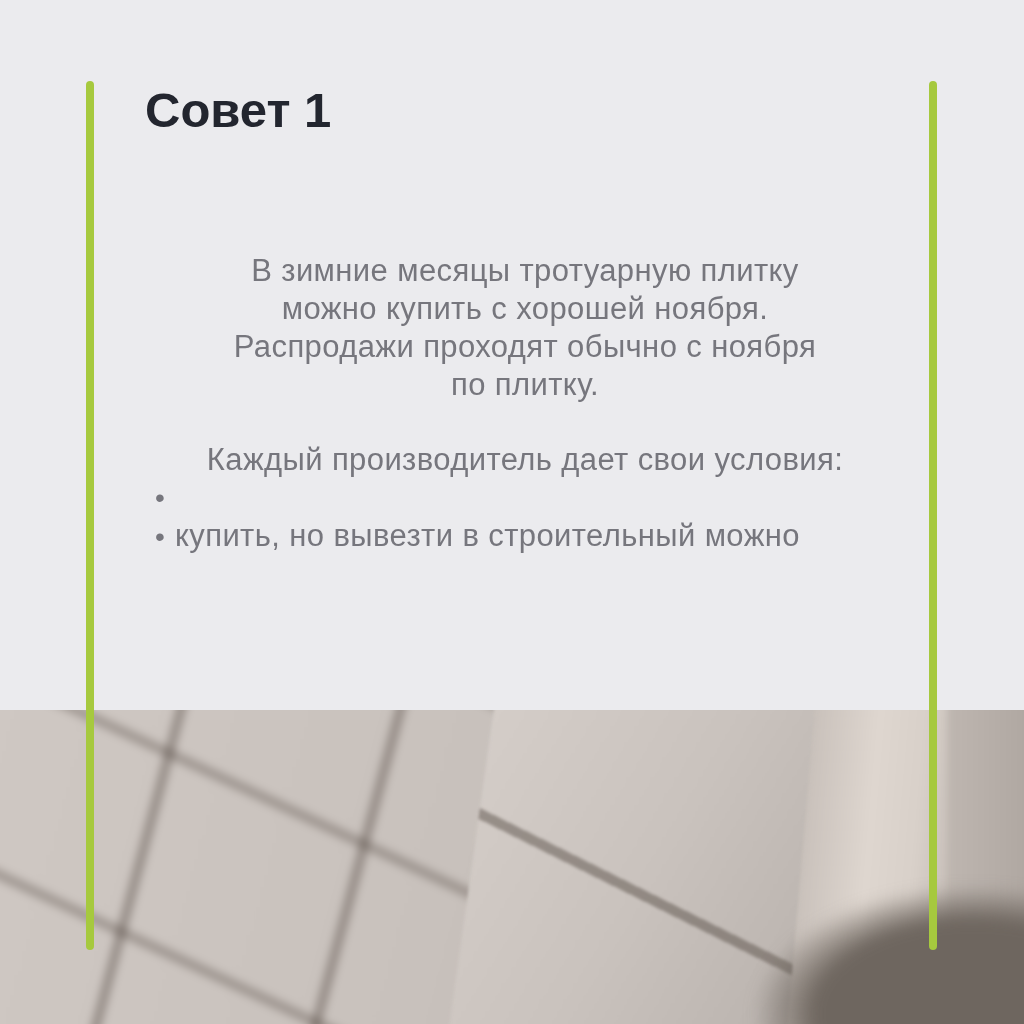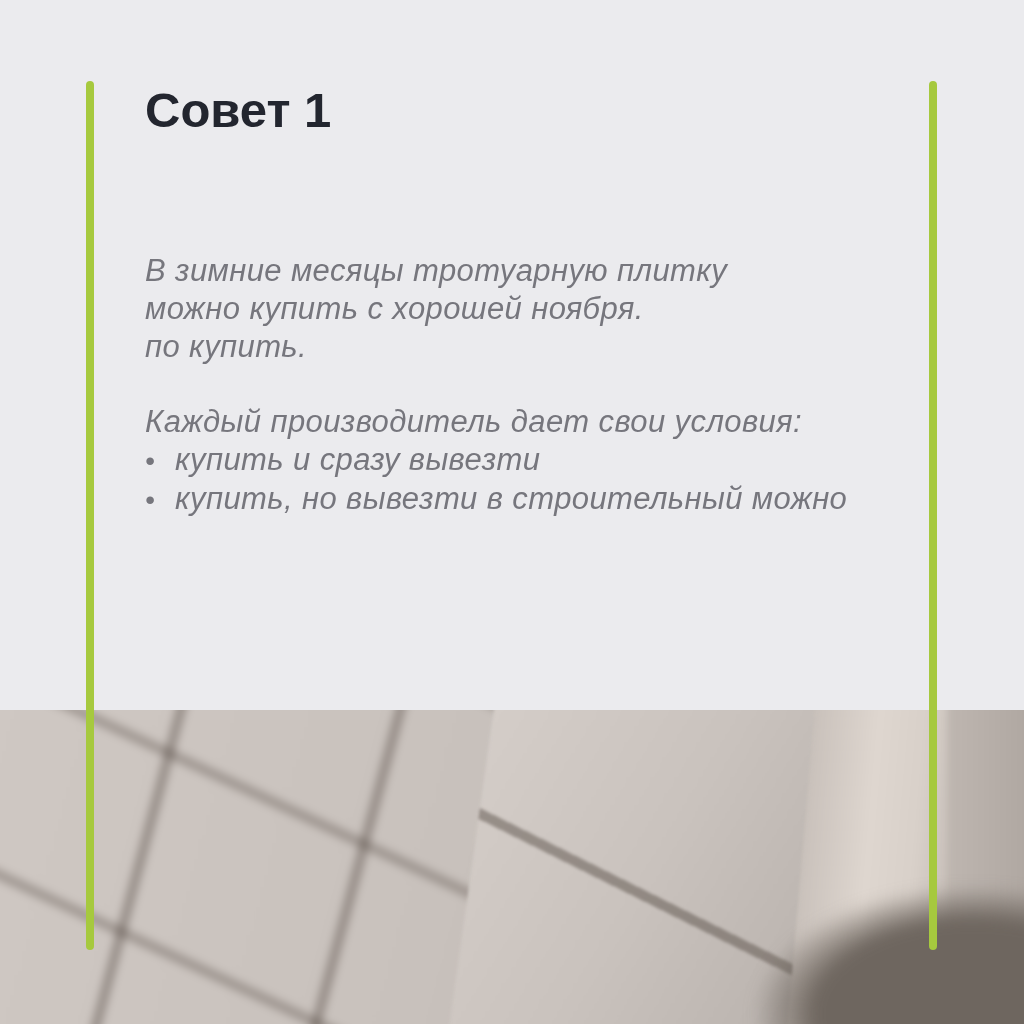--- a/index.html
+++ b/index.html
@@ -1,21 +1,21 @@
 <!DOCTYPE html>
 <html lang="ru" style="--background: #ebebee; --accent-green: #a6c93e; --title-text: #23262f; --body-text: #76767d;"><head>
 <meta charset="utf-8">
 <style>
   :root{
     --background:#ebebee;
     --accent-green:#a6c93e;
     --title-text:#23262f;
     --body-text:#76767d;
   }
-  *{margin:0;padding:0;box-sizing:border-box;}
+  *{margin:0;padding:0;box-sizing:border-box;text-align:center;}
   html,body{width:1024px;height:1024px;background:#fff;}
   body{font-family:"Liberation Sans",sans-serif;}
 
   .canvas{
     position:relative;width:1024px;height:1024px;
     background:var(--background);overflow:hidden;
   }
 
   
   .accent-line{
@@ -31,21 +31,21 @@
     font-size:49px;font-weight:800;letter-spacing:0px;
     color:var(--title-text);z-index:4;
   }
 
   
   .body-copy{
     position:absolute;left:145px;top:252px;width:760px;
     color:var(--body-text);font-size:31px;font-weight:400;
     letter-spacing:.4px;line-height:38px;z-index:4;
   }
-  .para{margin:0 0 37px 0;font-style:italic;}
+  .para{margin:0 0 37px 0;}
   .para:last-child{margin-bottom:0;}
   .bullet-row{display:flex;align-items:baseline;}
   .bullet-marker{width:30px;flex:0 0 30px;font-size:28px;}
 
   
   .photo{
     position:absolute;left:0;top:710px;width:1024px;height:314px;
     overflow:hidden;background:#c9c2bd;z-index:1;
   }
   .ph-blur{
@@ -88,27 +88,27 @@
 
   <div class="accent-line left"></div>
   <div class="accent-line right"></div>
 
   <h1 class="title">Совет 1</h1>
 
   <div class="body-copy">
     <div class="para">
       <div>В зимние месяцы тротуарную плитку</div>
       <div>можно купить с хорошей ноября.</div>
-      <div>по купить.</div>
+      <div>Распродажи проходят обычно с ноября</div>
+      <div>по плитку.</div>
     </div>
     <div class="para">
       <div>Каждый производитель дает свои условия:</div>
       <div class="bullet-row">
         <span class="bullet-marker">•</span>
-        <span>купить и сразу вывезти</span>
       </div>
       <div class="bullet-row">
         <span class="bullet-marker">•</span>
         <span>купить, но вывезти в строительный можно</span>
       </div>
     </div>
   </div>
 
   <div class="photo" role="img" aria-label="Стопки серых бетонных тротуарных плит на складе">
     <div class="ph-blur"></div>

